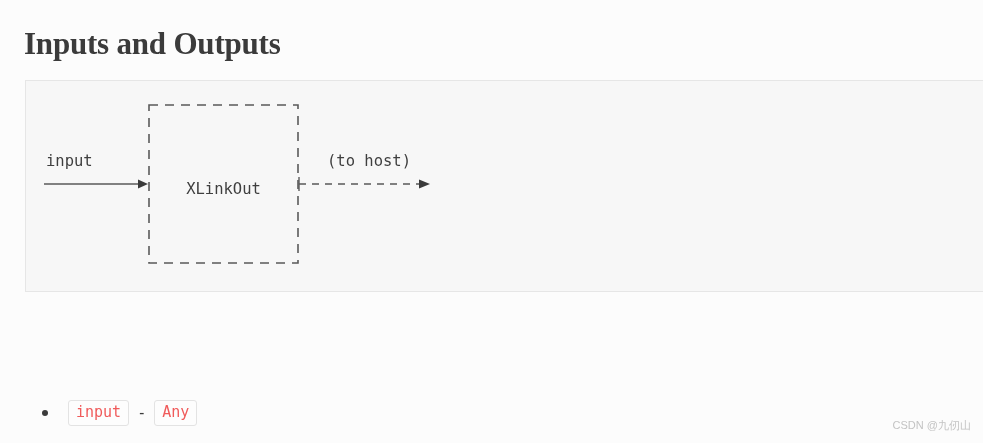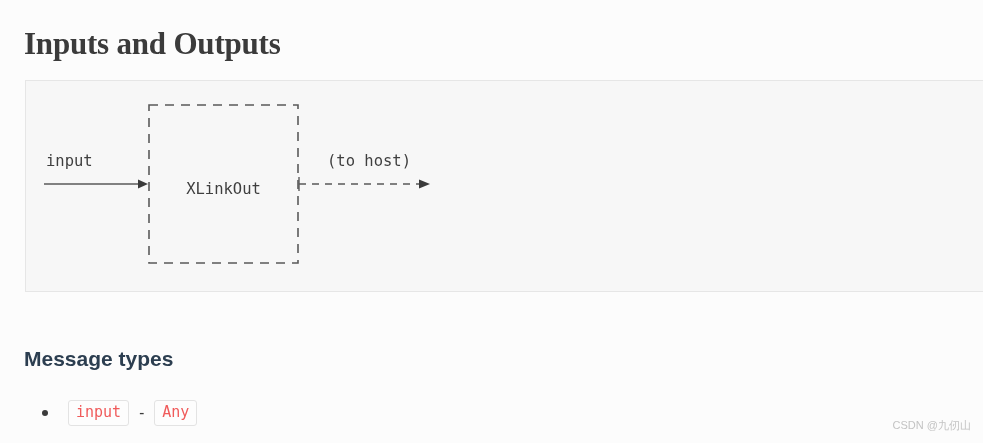--- a/index.html
+++ b/index.html
@@ -150,21 +150,20 @@
       <text class="mono-text" x="301" y="85">(to host)</text>
 
       <g>
         <line x1="273" y1="96" x2="273" y2="110" stroke="#5a5a5a" stroke-width="1.4"></line>
         <line x1="273" y1="103" x2="393" y2="103" stroke="#5a5a5a" stroke-width="1.4" stroke-dasharray="7,6"></line>
         <polygon points="393,98.5 404,103 393,107.5" fill="#3a3a3a"></polygon>
       </g>
     </svg>
   </div>
 
-  <h2 class="section-heading">Message types</h2>
 
   <ul class="msg-list">
     <li class="msg-item">
       <span class="bullet-dot"></span>
       <code class="code-chip">input</code>
       <span class="sep-dash">-</span>
       <code class="code-chip">Any</code>
     </li>
   </ul>
 

